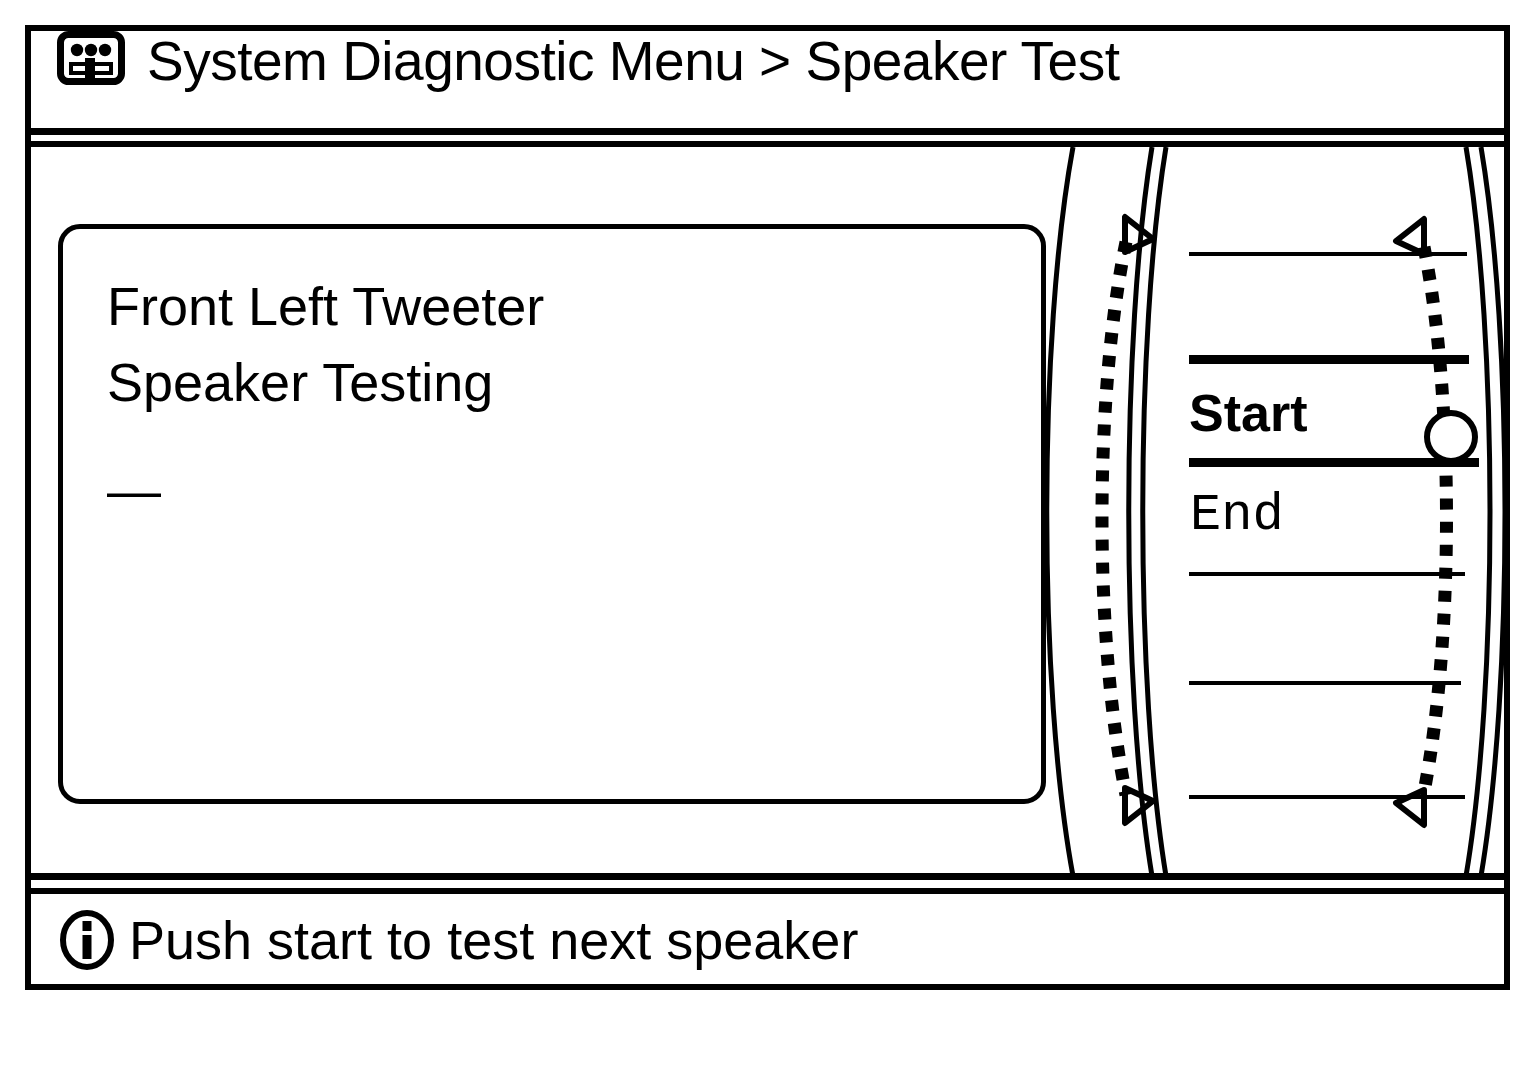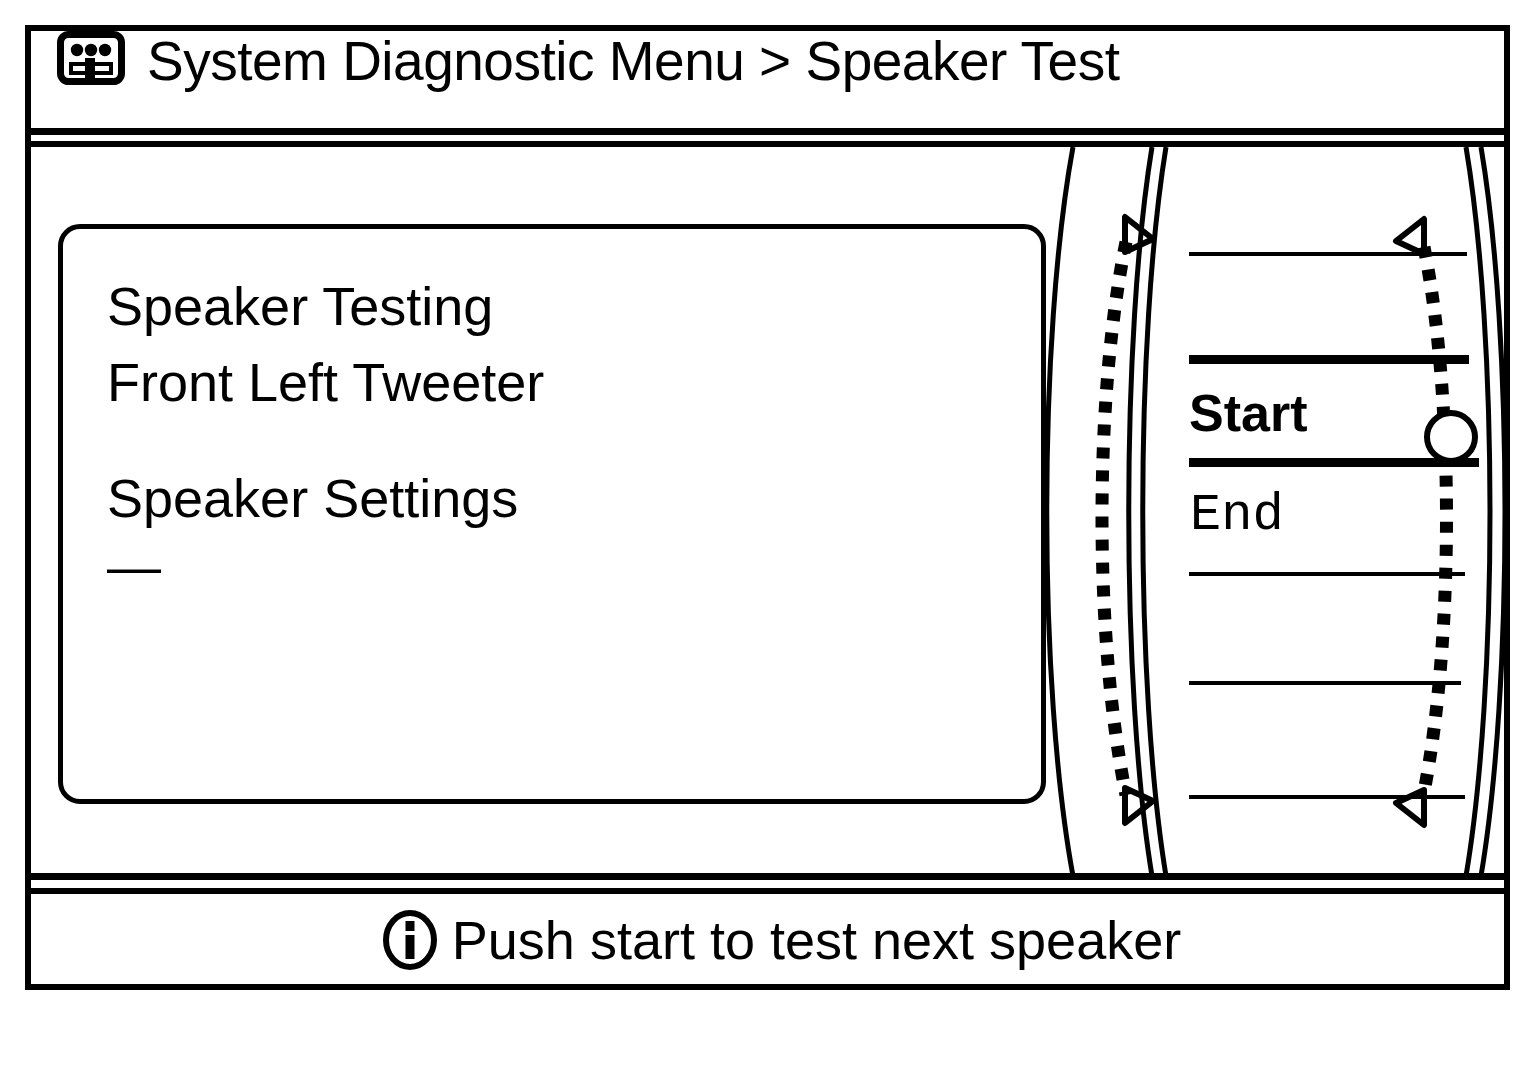--- a/index.html
+++ b/index.html
@@ -145,21 +145,20 @@
   }
   .footer {
     position: absolute;
     left: 0; bottom: 0;
     width: 100%;
     height: 88px;
     display: flex;
     align-items: center;
     padding-left: 28px;
     box-sizing: border-box;
-    justify-content: center;
   }
   .info-icon {
     width: 56px; height: 62px;
     flex: 0 0 auto;
     display: block;
   }
   .footer-text {
     font-size: 54px;
     line-height: 58px;
     white-space: nowrap;
@@ -183,24 +182,23 @@
       </svg>
       <div class="header-title">System Diagnostic Menu &gt; Speaker Test</div>
     </div>
     <div class="header-rule-a"></div>
     <div class="header-rule-b"></div>
 
     <div class="content">
 
       <div class="info-panel">
         <div class="panel-text">
+          <div class="panel-line">Front Left Tweeter</div>
           <div class="panel-line">Speaker Testing</div>
-          <div class="panel-line">Front Left Tweeter</div>
           <div class="panel-gap"></div>
-          <div class="panel-line">Speaker Settings</div>
           <div class="panel-dash">—</div>
         </div>
       </div>
 
       <div class="rail">
         <svg width="490" height="729" viewBox="0 0 490 729">
 
           <path d="M 47 0 C 12 190 12 540 47 729" fill="none" stroke="#000" stroke-width="5"></path>
 
           <path d="M 100 95 C 68 250 68 490 100 648" fill="none" stroke="#000" stroke-width="13" stroke-dasharray="11 12"></path>

